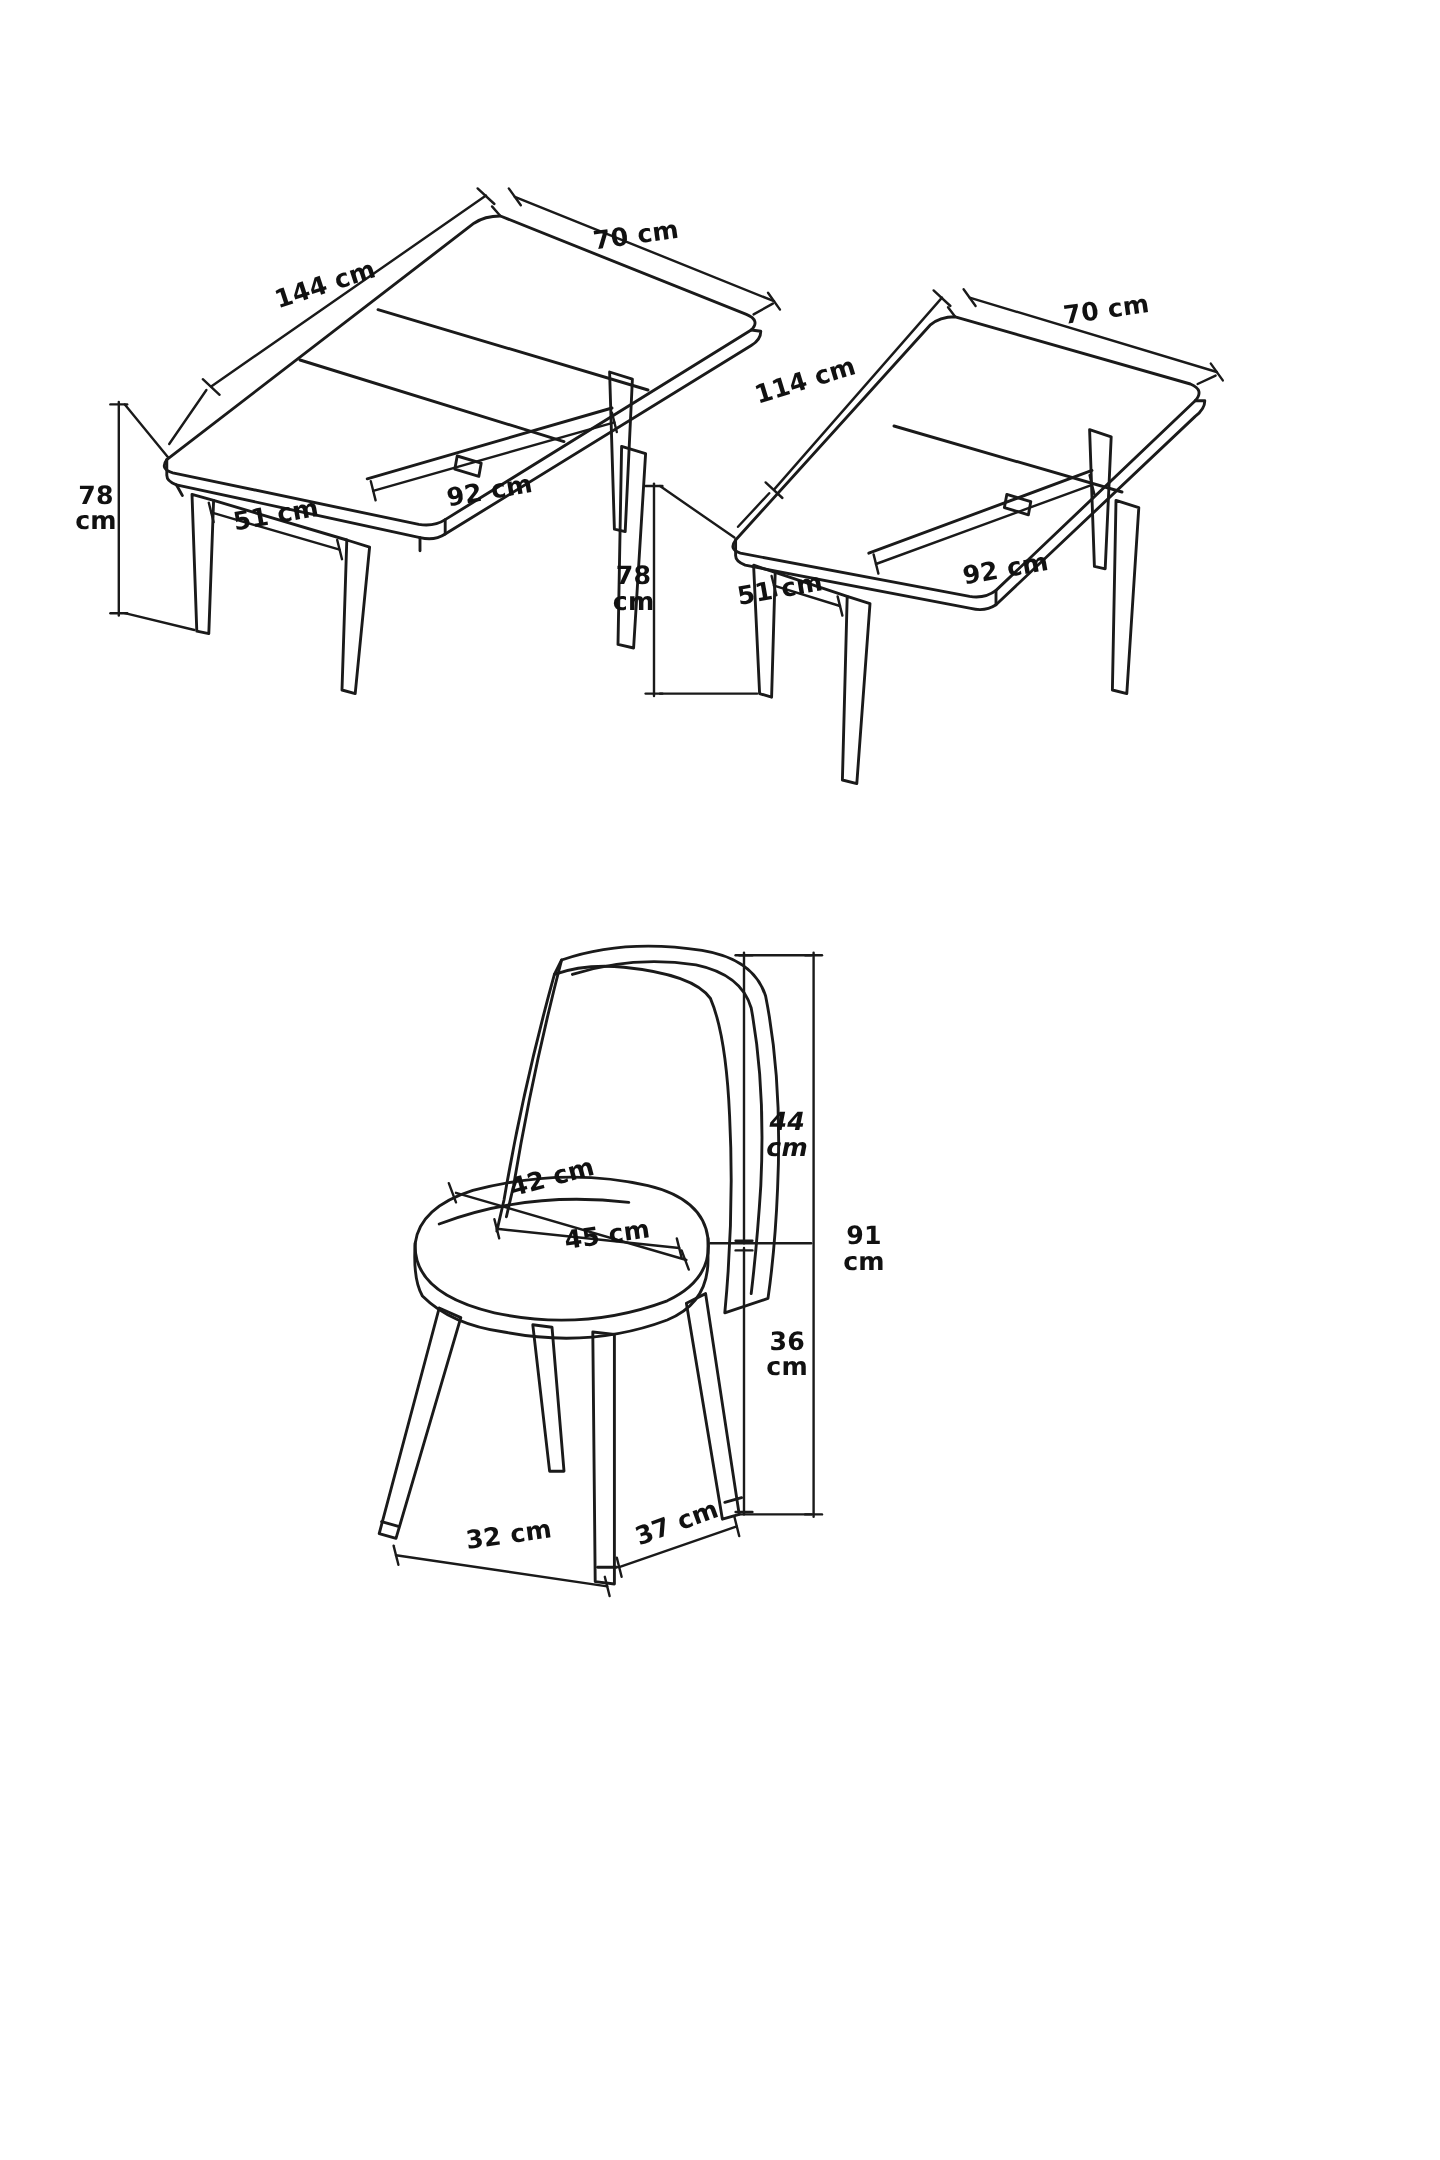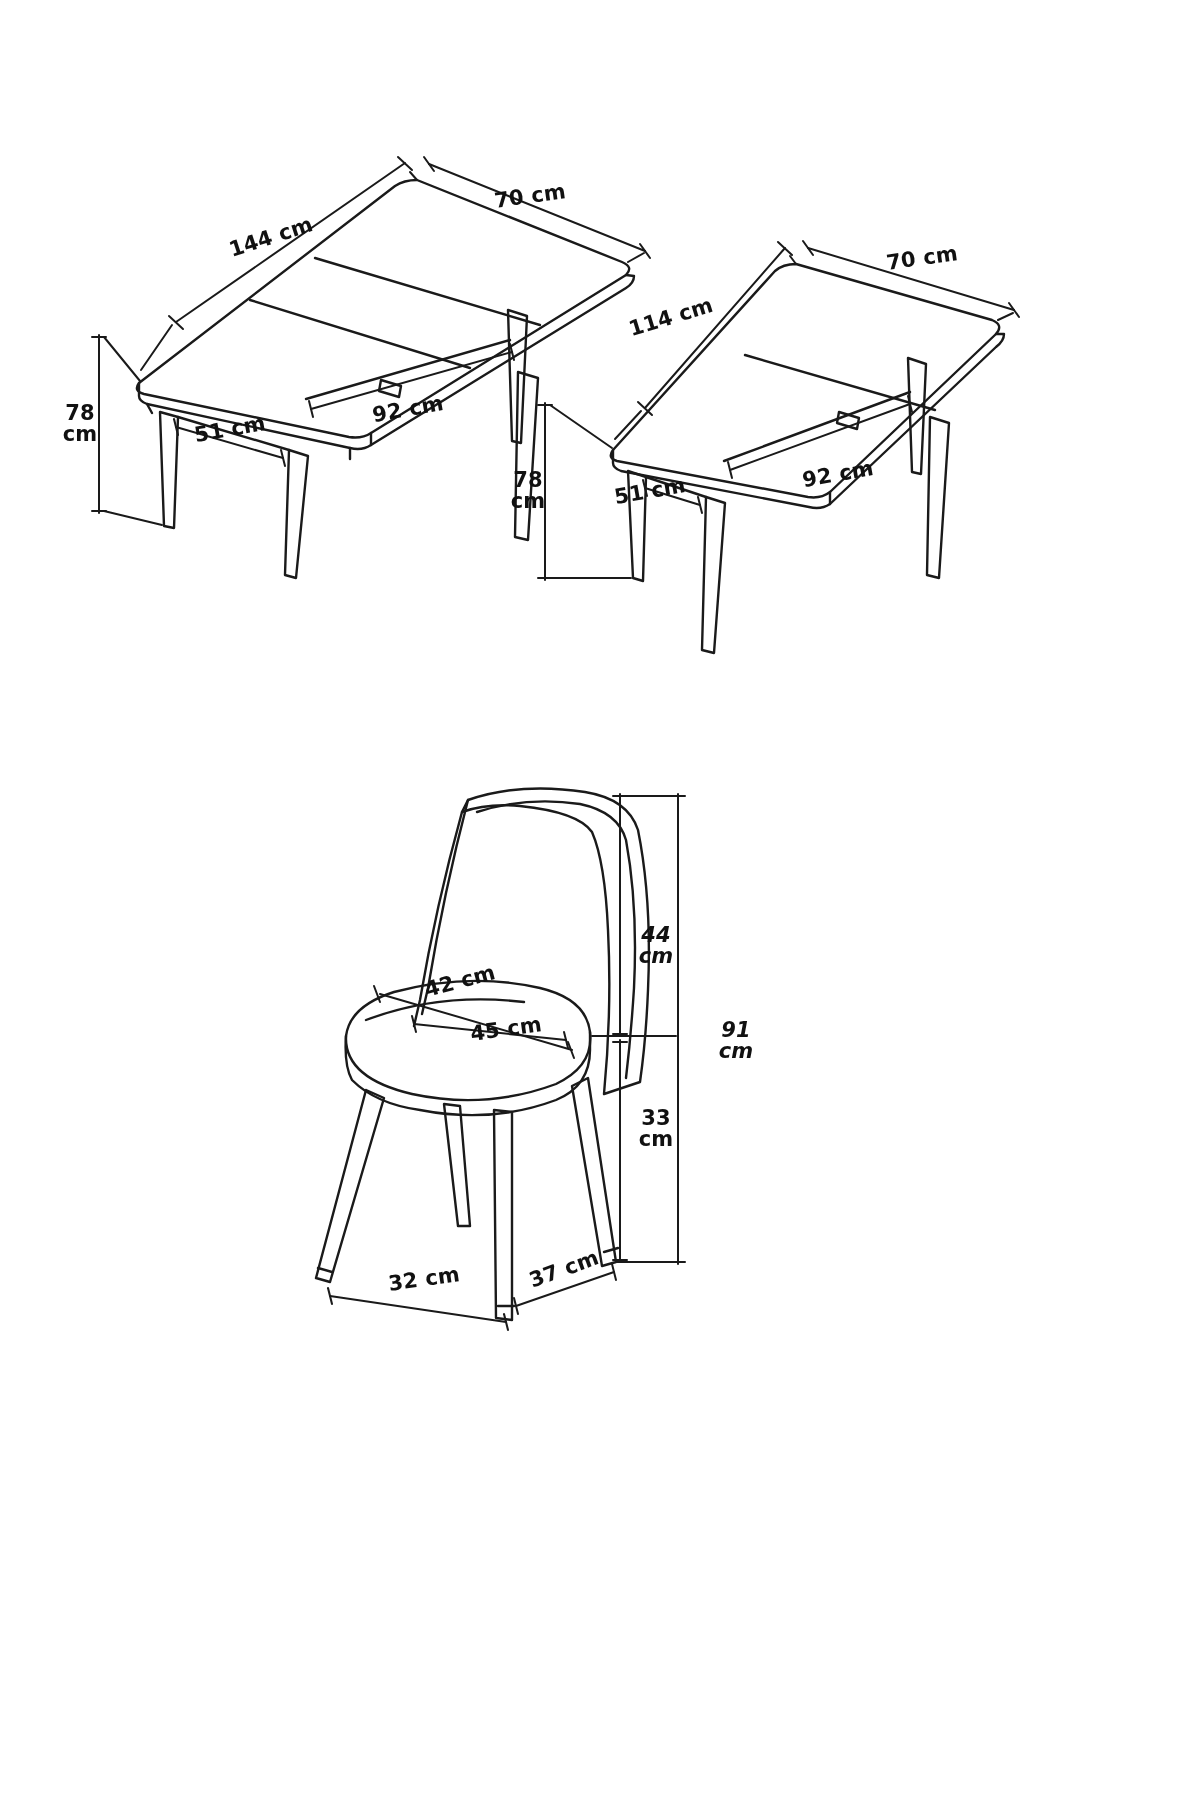--- a/index.html
+++ b/index.html
@@ -230,22 +230,22 @@
 
   <div class="lbl rot-n17" style="left:616px; top:306px; width:110px;">114 cm</div>
   <div class="lbl rot-n8" style="left:872px; top:247px; width:100px;">70 cm</div>
   <div class="lbl stack" style="left:500px; top:470px; width:56px;">78
 cm</div>
   <div class="lbl rot-n10" style="left:600px; top:480px; width:100px;">51 cm</div>
   <div class="lbl rot-n10" style="left:788px; top:463px; width:100px;">92 cm</div>
 
   <div class="lbl stack" style="left:628px; top:925px; width:56px;font-style:italic;">44
 cm</div>
-  <div class="lbl stack" style="left:708px; top:1020px; width:56px;font-style:italic;">91
-cm</div>
-  <div class="lbl stack" style="left:628px; top:1108px; width:56px;">33
+  <div class="lbl stack" style="left:692px; top:1020px; width:56px;">91
+cm</div>
+  <div class="lbl stack" style="left:628px; top:1108px; width:56px;">36
 cm</div>
   <div class="lbl rot-n15" style="left:400px; top:970px; width:120px;">42 cm</div>
   <div class="lbl rot-n8" style="left:442px; top:1018px; width:128px;">45 cm</div>
   <div class="lbl rot-n8" style="left:366px; top:1268px; width:116px;">32 cm</div>
   <div class="lbl rot-n20" style="left:506px; top:1258px; width:116px;">37 cm</div>
 
 </div>
 
 </body></html>

